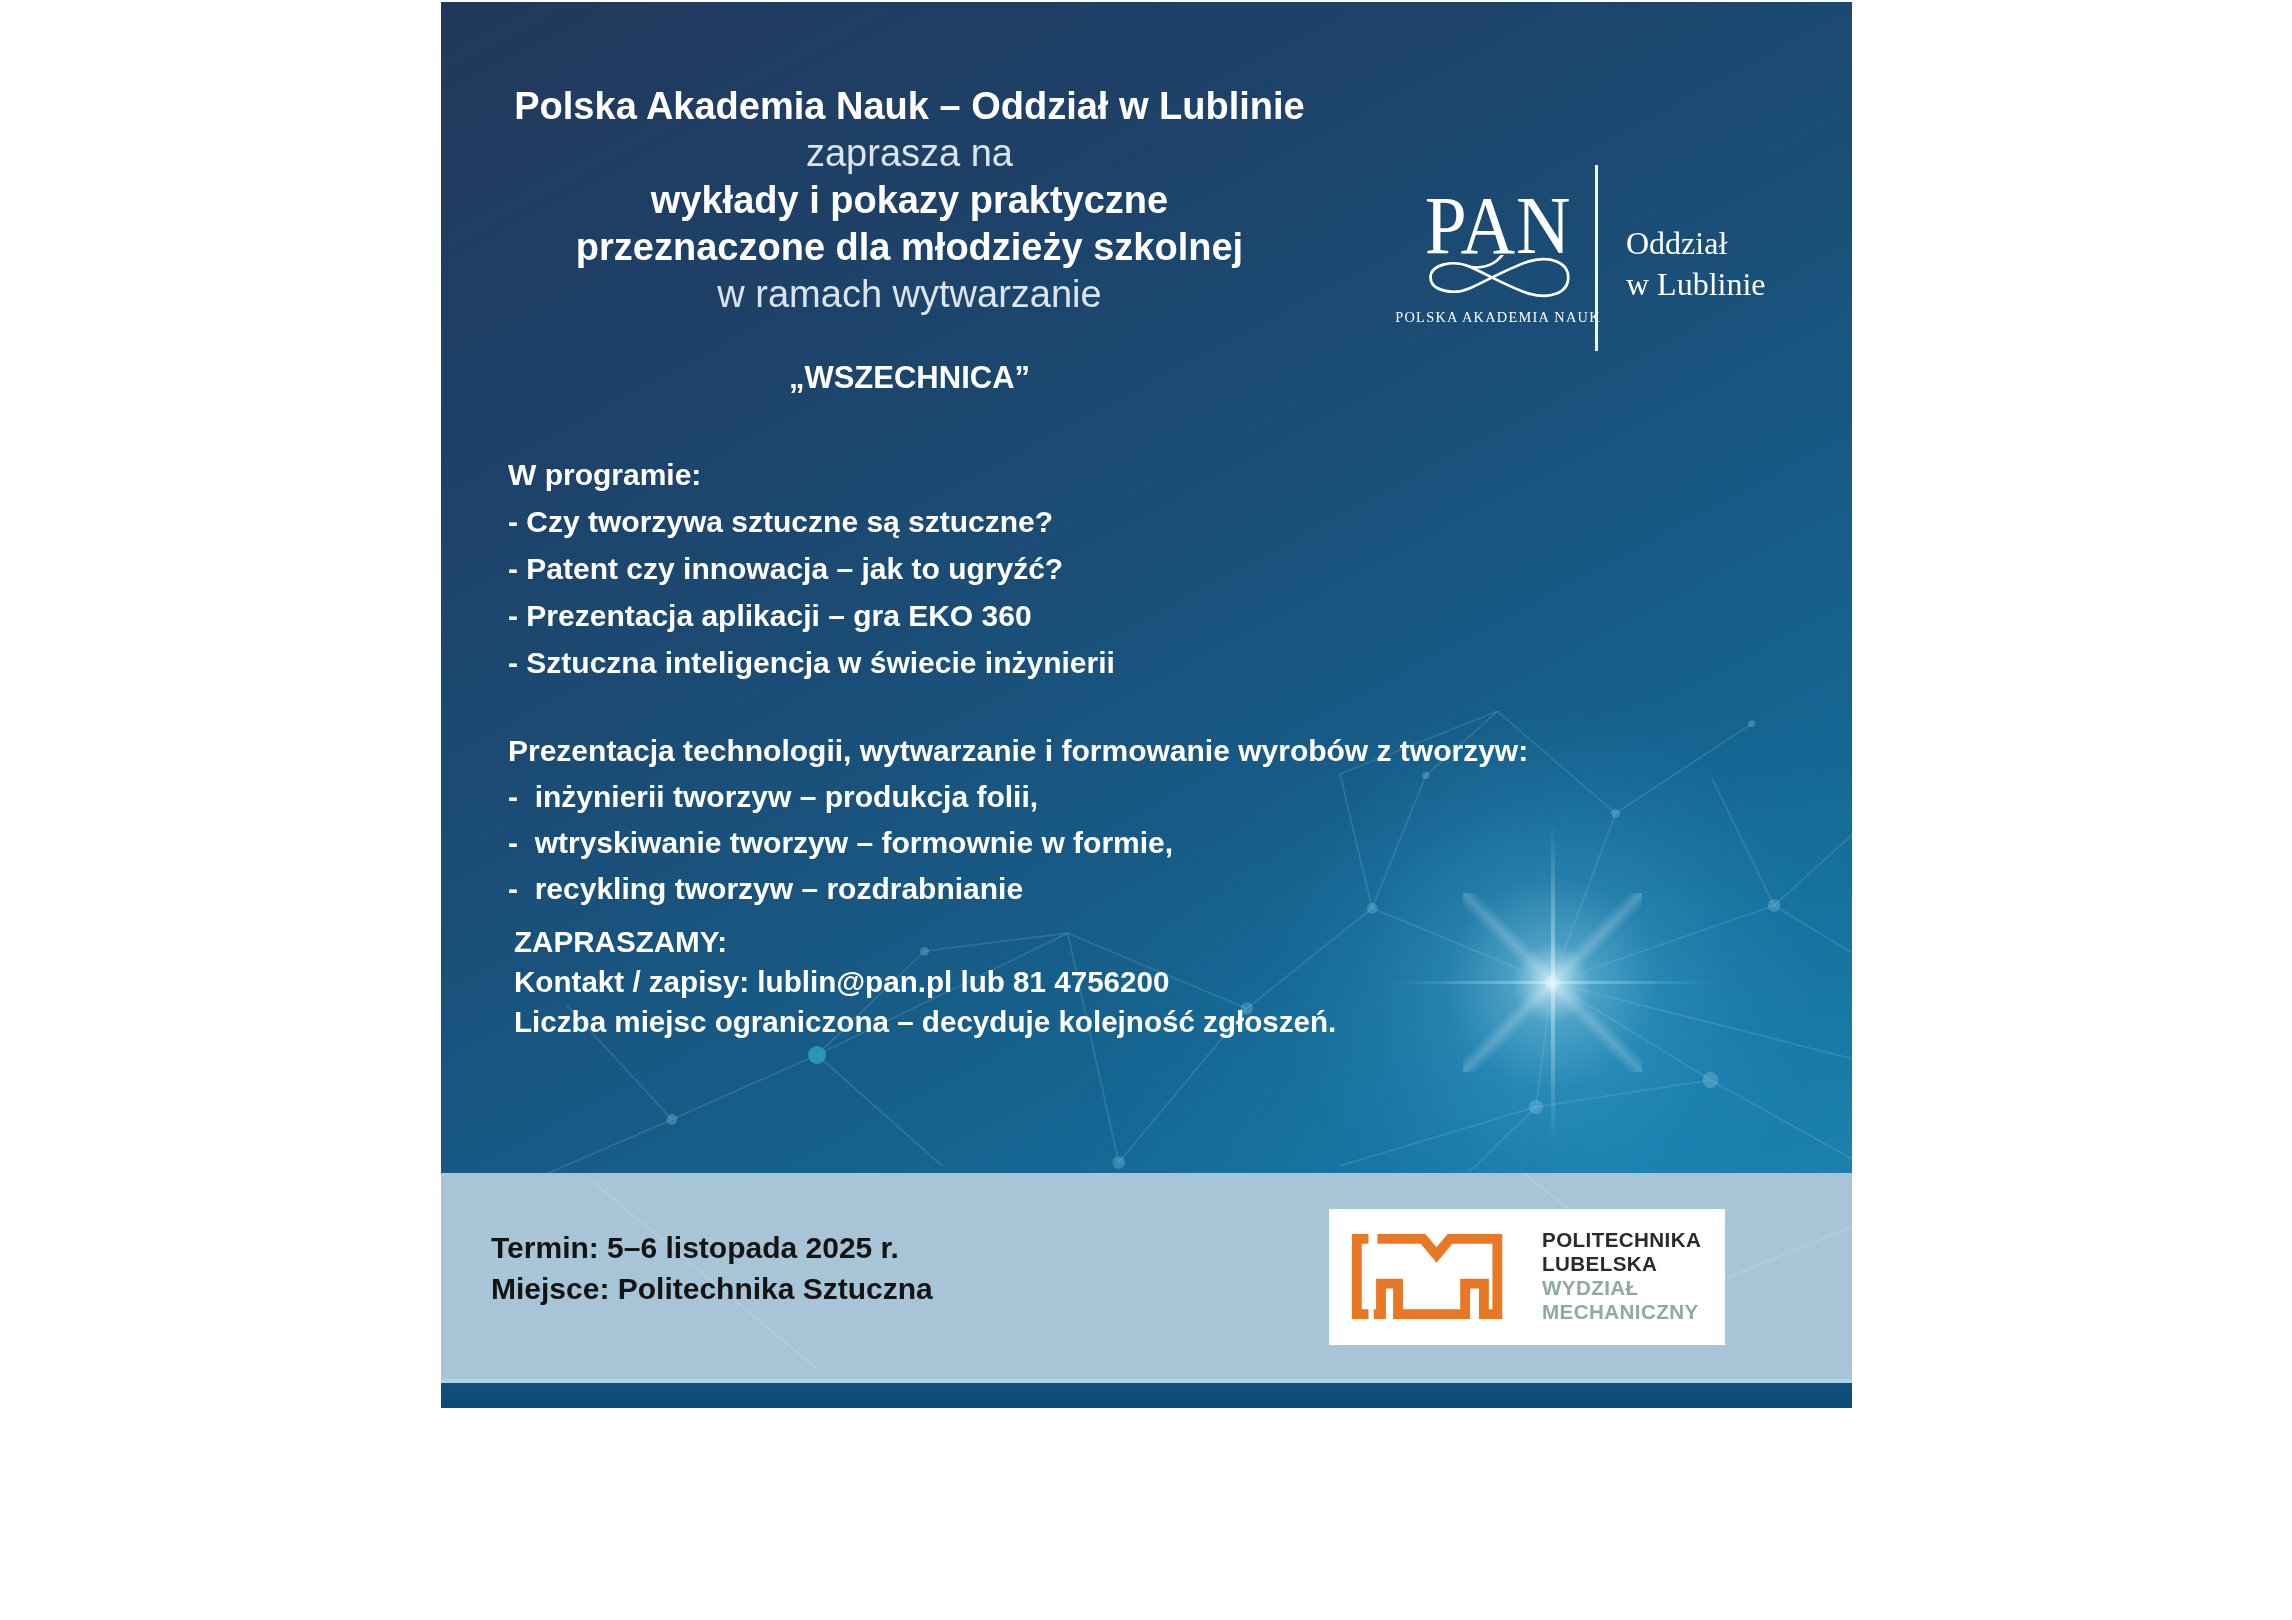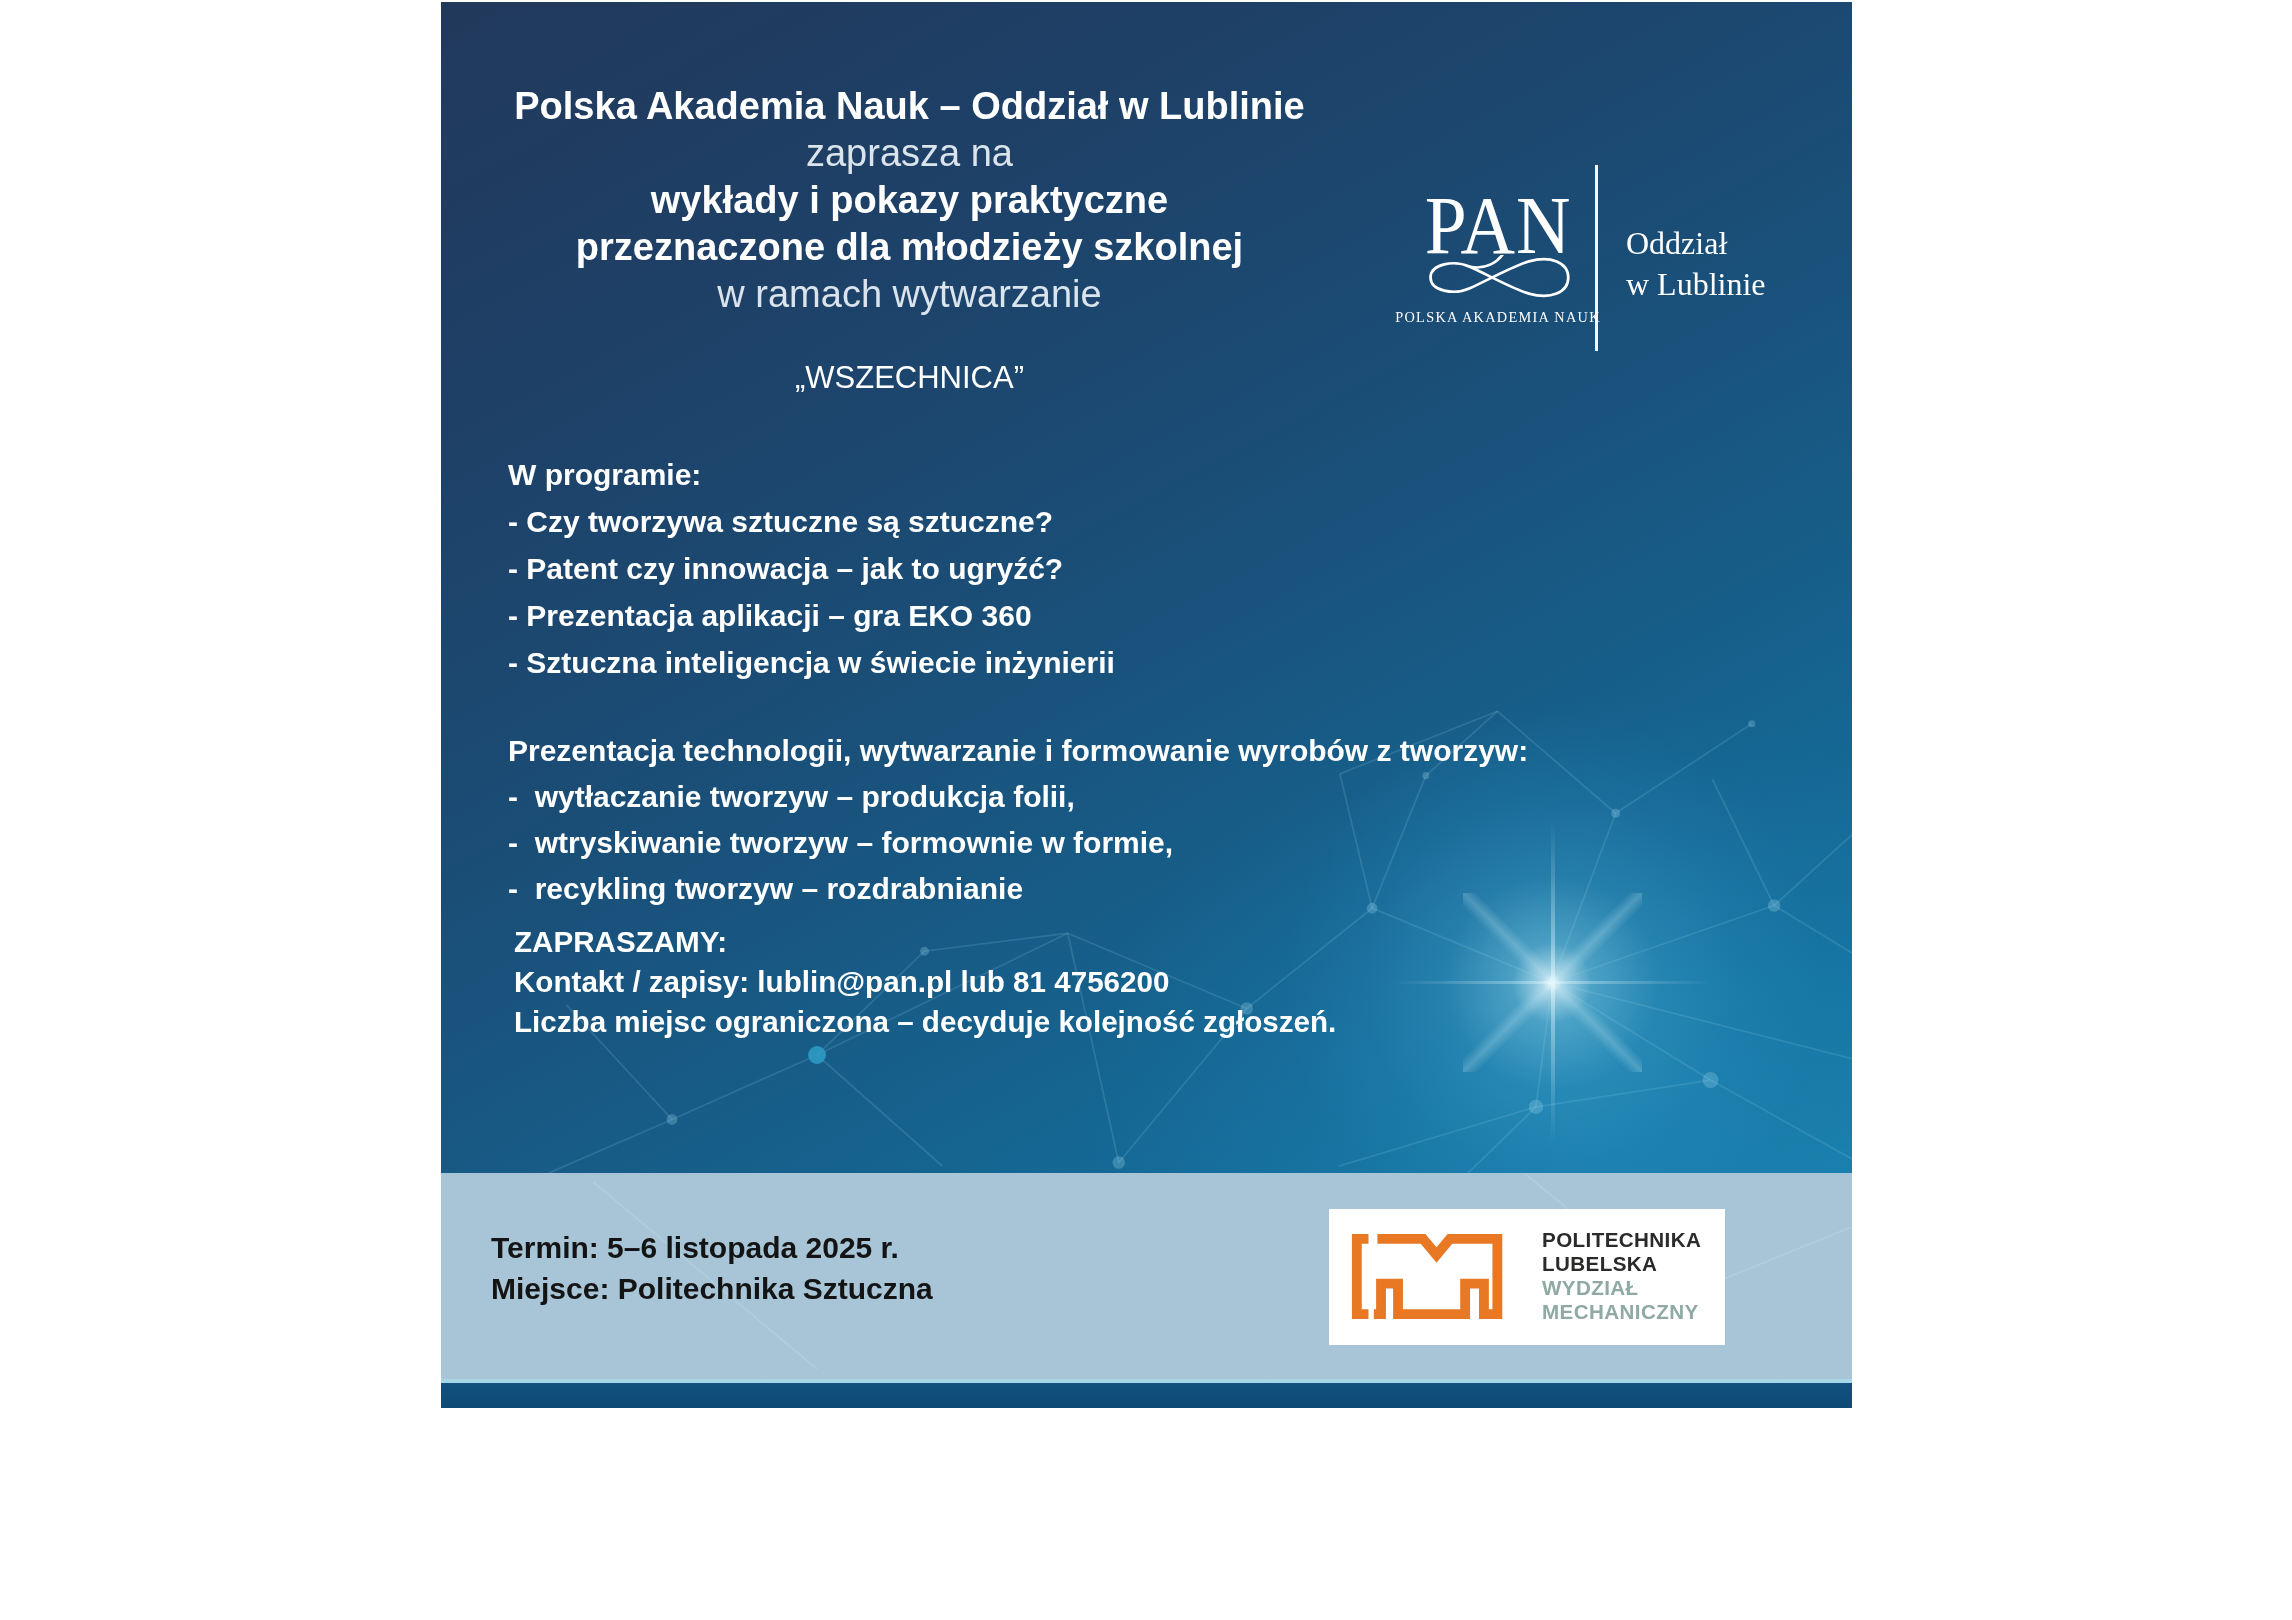--- a/index.html
+++ b/index.html
@@ -19,21 +19,21 @@
   .ray{position:absolute;z-index:1;}
   .ray-v{left:1110px;top:819px;width:3.6px;height:322px;background:linear-gradient(180deg,rgba(255,255,255,0) 0%,rgba(230,250,255,0.50) 50%,rgba(255,255,255,0) 100%);}
   .ray-h{left:950px;top:979px;width:322px;height:3.6px;background:linear-gradient(90deg,rgba(255,255,255,0) 0%,rgba(230,250,255,0.40) 50%,rgba(255,255,255,0) 100%);}
   .ray-d1{left:1022px;top:891px;width:179px;height:179px;background:linear-gradient(45deg,rgba(255,255,255,0) 46%,rgba(230,250,255,0.22) 50%,rgba(255,255,255,0) 54%);}
   .ray-d2{left:1022px;top:891px;width:179px;height:179px;background:linear-gradient(135deg,rgba(255,255,255,0) 46%,rgba(230,250,255,0.22) 50%,rgba(255,255,255,0) 54%);}
 
   .txt{position:absolute;color:#ffffff;z-index:2;}
   .header-block{left:0px;top:73px;width:937px;text-align:center;font-size:38px;line-height:47px;margin-top:8px;}
   .hb{font-weight:700;}
   .hl{font-weight:400;color:rgba(233,241,248,0.93);}
-  .event-name{left:0px;top:352px;width:937px;text-align:center;font-size:31px;line-height:47px;font-weight:400;}
+  .event-name{left:0px;top:352px;width:937px;text-align:center;font-size:31px;line-height:47px;font-weight:700;}
 
   .program-block{left:67px;top:449px;font-size:30px;line-height:47px;font-weight:700;}
   .tech-block{left:67px;top:726px;font-size:30px;line-height:46px;font-weight:700;}
   .contact-block{left:73px;top:920px;font-size:29.6px;line-height:40px;font-weight:700;}
   .pre{white-space:pre;}
 
   .pan-block{left:945px;top:188px;width:224px;text-align:center;font-family:"Liberation Serif","DejaVu Serif",serif;}
   .pan-acronym{font-size:82px;line-height:72px;letter-spacing:0.9px;transform:scaleX(0.92);transform-origin:center;}
   .pan-flourish{display:block;margin:-7.2px auto 0 auto;}
   .pan-caption{font-size:14.3px;letter-spacing:1.3px;margin-top:9px;white-space:nowrap;}
@@ -141,21 +141,21 @@
   <div class="txt program-block">
     <div>W programie:</div>
     <div class="pre">- Czy tworzywa sztuczne są sztuczne?</div>
     <div class="pre">- Patent czy innowacja – jak to ugryźć?</div>
     <div class="pre">- Prezentacja aplikacji – gra EKO 360</div>
     <div class="pre">- Sztuczna inteligencja w świecie inżynierii</div>
   </div>
 
   <div class="txt tech-block">
     <div>Prezentacja technologii, wytwarzanie i formowanie wyrobów z tworzyw:</div>
-    <div class="pre">-  wytłaczanie tworzyw – produkcja folii,</div>
+    <div class="pre">-  inżynierii tworzyw – produkcja folii,</div>
     <div class="pre">-  wtryskiwanie tworzyw – formownie w formie,</div>
     <div class="pre">-  recykling tworzyw – rozdrabnianie</div>
   </div>
 
   <div class="txt contact-block">
     <div>ZAPRASZAMY:</div>
     <div>Kontakt / zapisy: lublin@pan.pl lub 81 4756200</div>
     <div>Liczba miejsc ograniczona – decyduje kolejność zgłoszeń.</div>
   </div>
 

